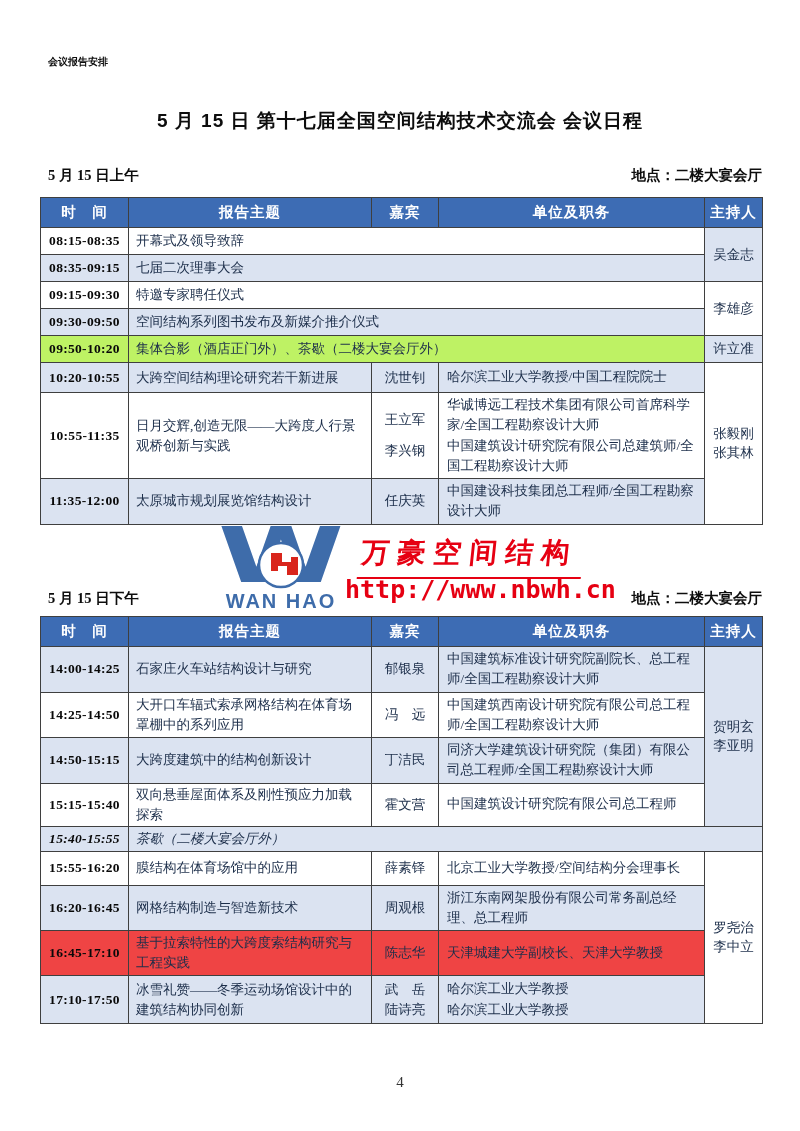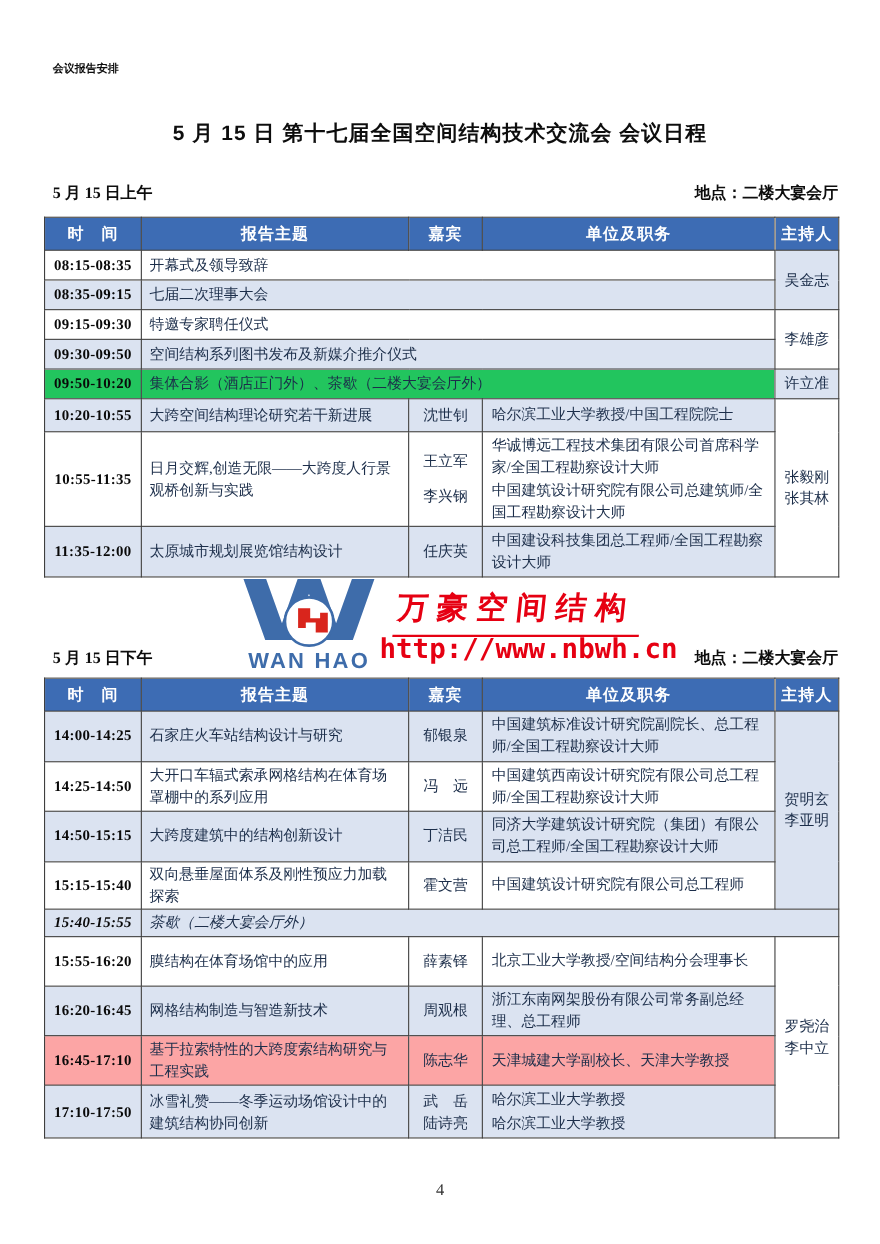--- a/index.html
+++ b/index.html
@@ -131,21 +131,21 @@
           </td>
         </tr>
         <tr style="height: 27px; background: rgb(219, 227, 241);">
           <td class="time">
             <div>09:30-09:50</div>
           </td>
           <td colspan="3" class="subject">
             <div>空间结构系列图书发布及新媒介推介仪式</div>
           </td>
         </tr>
-        <tr style="height: 27px; background: #22c55e;">
+        <tr style="height: 27px; background: #bef264;">
           <td class="time">
             <div>09:50-10:20</div>
           </td>
           <td colspan="3" class="subject">
             <div>集体合影（酒店正门外）、茶歇（二楼大宴会厅外）</div>
           </td>
           <td class="host" style="background: rgb(219, 227, 241);">
             <div>许立准</div>
           </td>
         </tr>
@@ -295,21 +295,21 @@
           </td>
         </tr>
         <tr style="height: 25px; background: rgb(219, 227, 241); font-style: italic;">
           <td class="time">
             <div>15:40-15:55</div>
           </td>
           <td colspan="4" class="subject">
             <div>茶歇（二楼大宴会厅外）</div>
           </td>
         </tr>
-        <tr style="height: 45px; background: rgb(255, 255, 255);">
+        <tr style="height: 34px; background: rgb(255, 255, 255);">
           <td class="time">
             <div>15:55-16:20</div>
           </td>
           <td class="subject">
             <div>膜结构在体育场馆中的应用</div>
           </td>
           <td class="guest">
             <div>薛素铎</div>
           </td>
           <td class="unit">
@@ -327,21 +327,21 @@
           <td class="subject">
             <div>网格结构制造与智造新技术</div>
           </td>
           <td class="guest">
             <div>周观根</div>
           </td>
           <td class="unit">
             <div>浙江东南网架股份有限公司常务副总经理、总工程师</div>
           </td>
         </tr>
-        <tr style="height: 45px; background: #fca5a5;">
+        <tr style="height: 45px; background: #ef4444;">
           <td class="time">
             <div>16:45-17:10</div>
           </td>
           <td class="subject">
             <div>基于拉索特性的大跨度索结构研究与工程实践</div>
           </td>
           <td class="guest">
             <div>陈志华</div>
           </td>
           <td class="unit">

